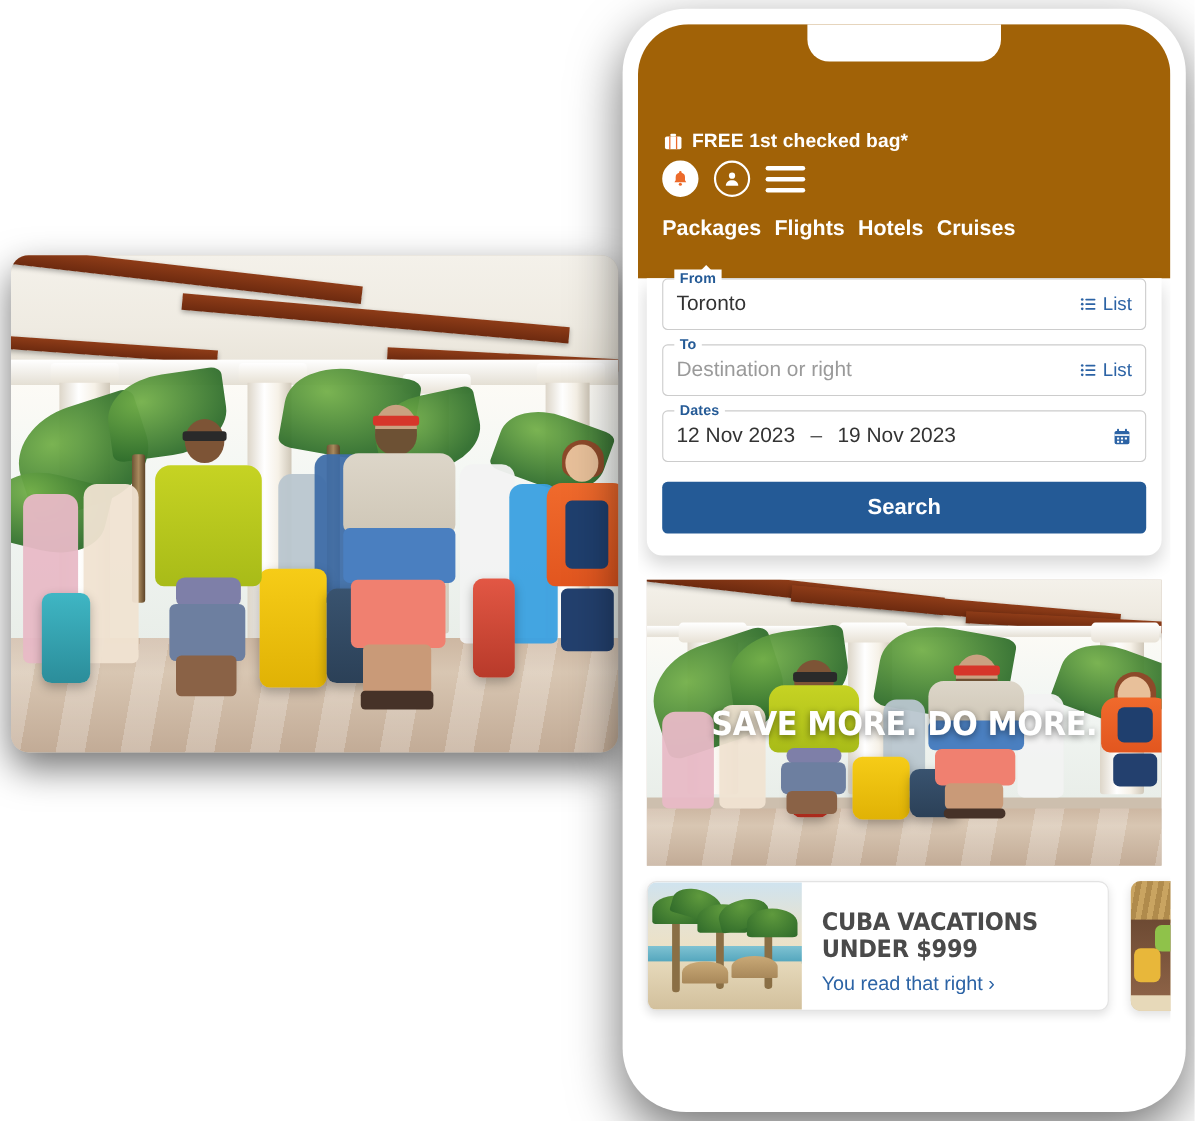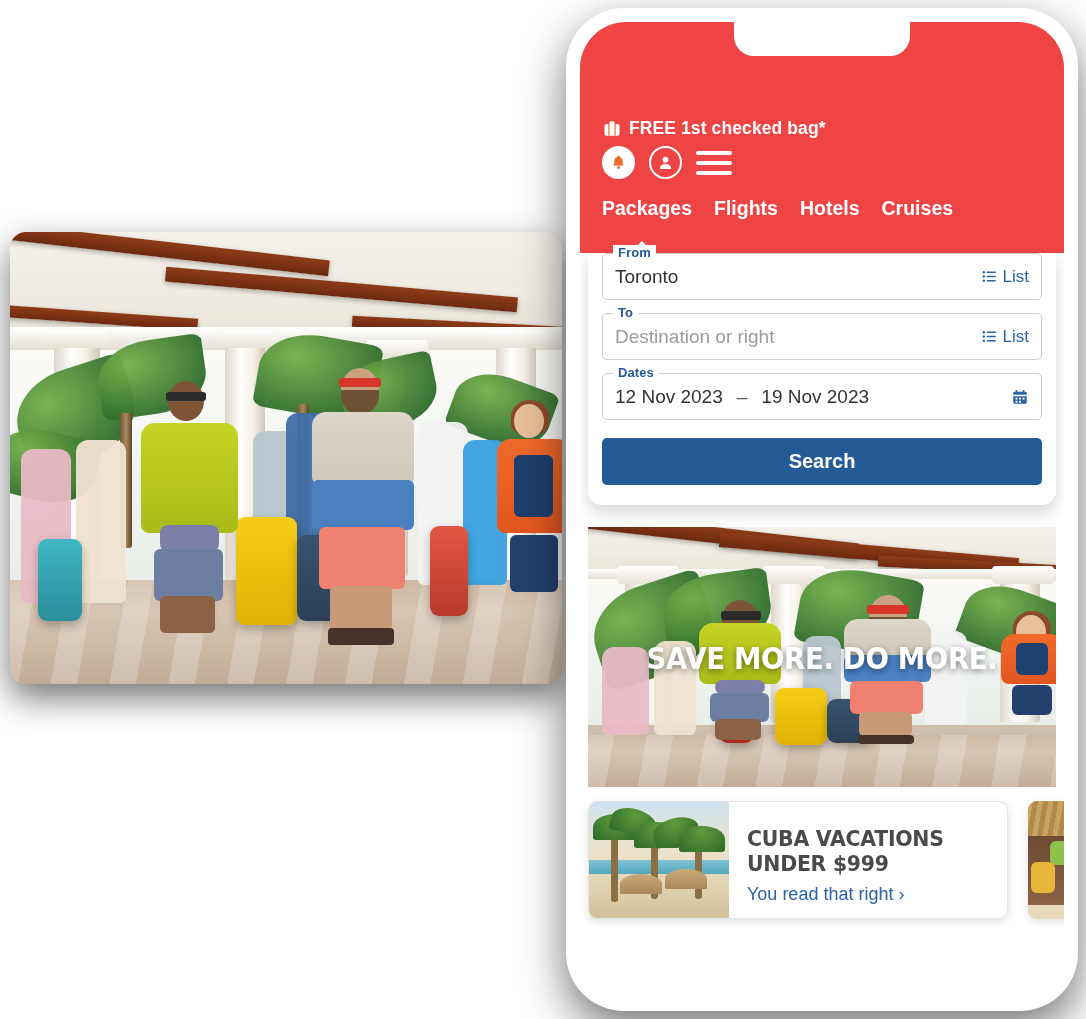--- a/index.html
+++ b/index.html
@@ -139,36 +139,36 @@
     border-radius:46px; overflow:hidden; background:#ffffff;
   }
   .notch {
     position:absolute; left:50%; top:0; transform:translateX(-50%);
     width:176px; height:34px; background:#ffffff;
     border-radius: 0 0 20px 20px; z-index:40;
   }
 
   
   .app-header {
-    position:relative; background:#ef4444; color:#fff;
+    position:relative; background:#a16207; color:#fff;
     padding:96px 22px 0 22px; height:231px;
   }
   .bagline { display:flex; align-items:center; gap:7px; font-size:17.5px; font-weight:700; letter-spacing:.1px; }
   .suitcase-icon { display:block; }
   .brandrow { display:flex; align-items:center; justify-content:space-between; margin-top:7px; }
   .logo {
     font-family:"DejaVu Sans", sans-serif;
     font-size:48px; font-weight:700; font-style:italic; letter-spacing:-1.5px; line-height:1;
   }
   .hdr-icons { display:flex; align-items:center; gap:14px; padding-bottom:4px; }
   .circ-icon { width:33px; height:33px; border-radius:50%; border:2px solid #fff; display:flex; align-items:center; justify-content:center; }
   .circ-icon.filled { background:#fff; }
   .burger { display:flex; flex-direction:column; gap:6px; width:36px; }
   .burger span { display:block; height:4px; background:#fff; border-radius:2px; }
-  .navtabs { display:flex; gap:22px; margin-top:14px; font-size:19.5px; font-weight:700; }
+  .navtabs { display:flex; gap:12px; margin-top:14px; font-size:19.5px; font-weight:700; }
   .navtabs .tab { cursor:pointer; }
   .caret {
     position:absolute; left:49px; bottom:-1px;
     width:0; height:0; border-left:13px solid transparent; border-right:13px solid transparent;
     border-bottom:13px solid #fff;
   }
 
   
   .search-card {
     position:relative; margin:0 8px; background:#fff;

